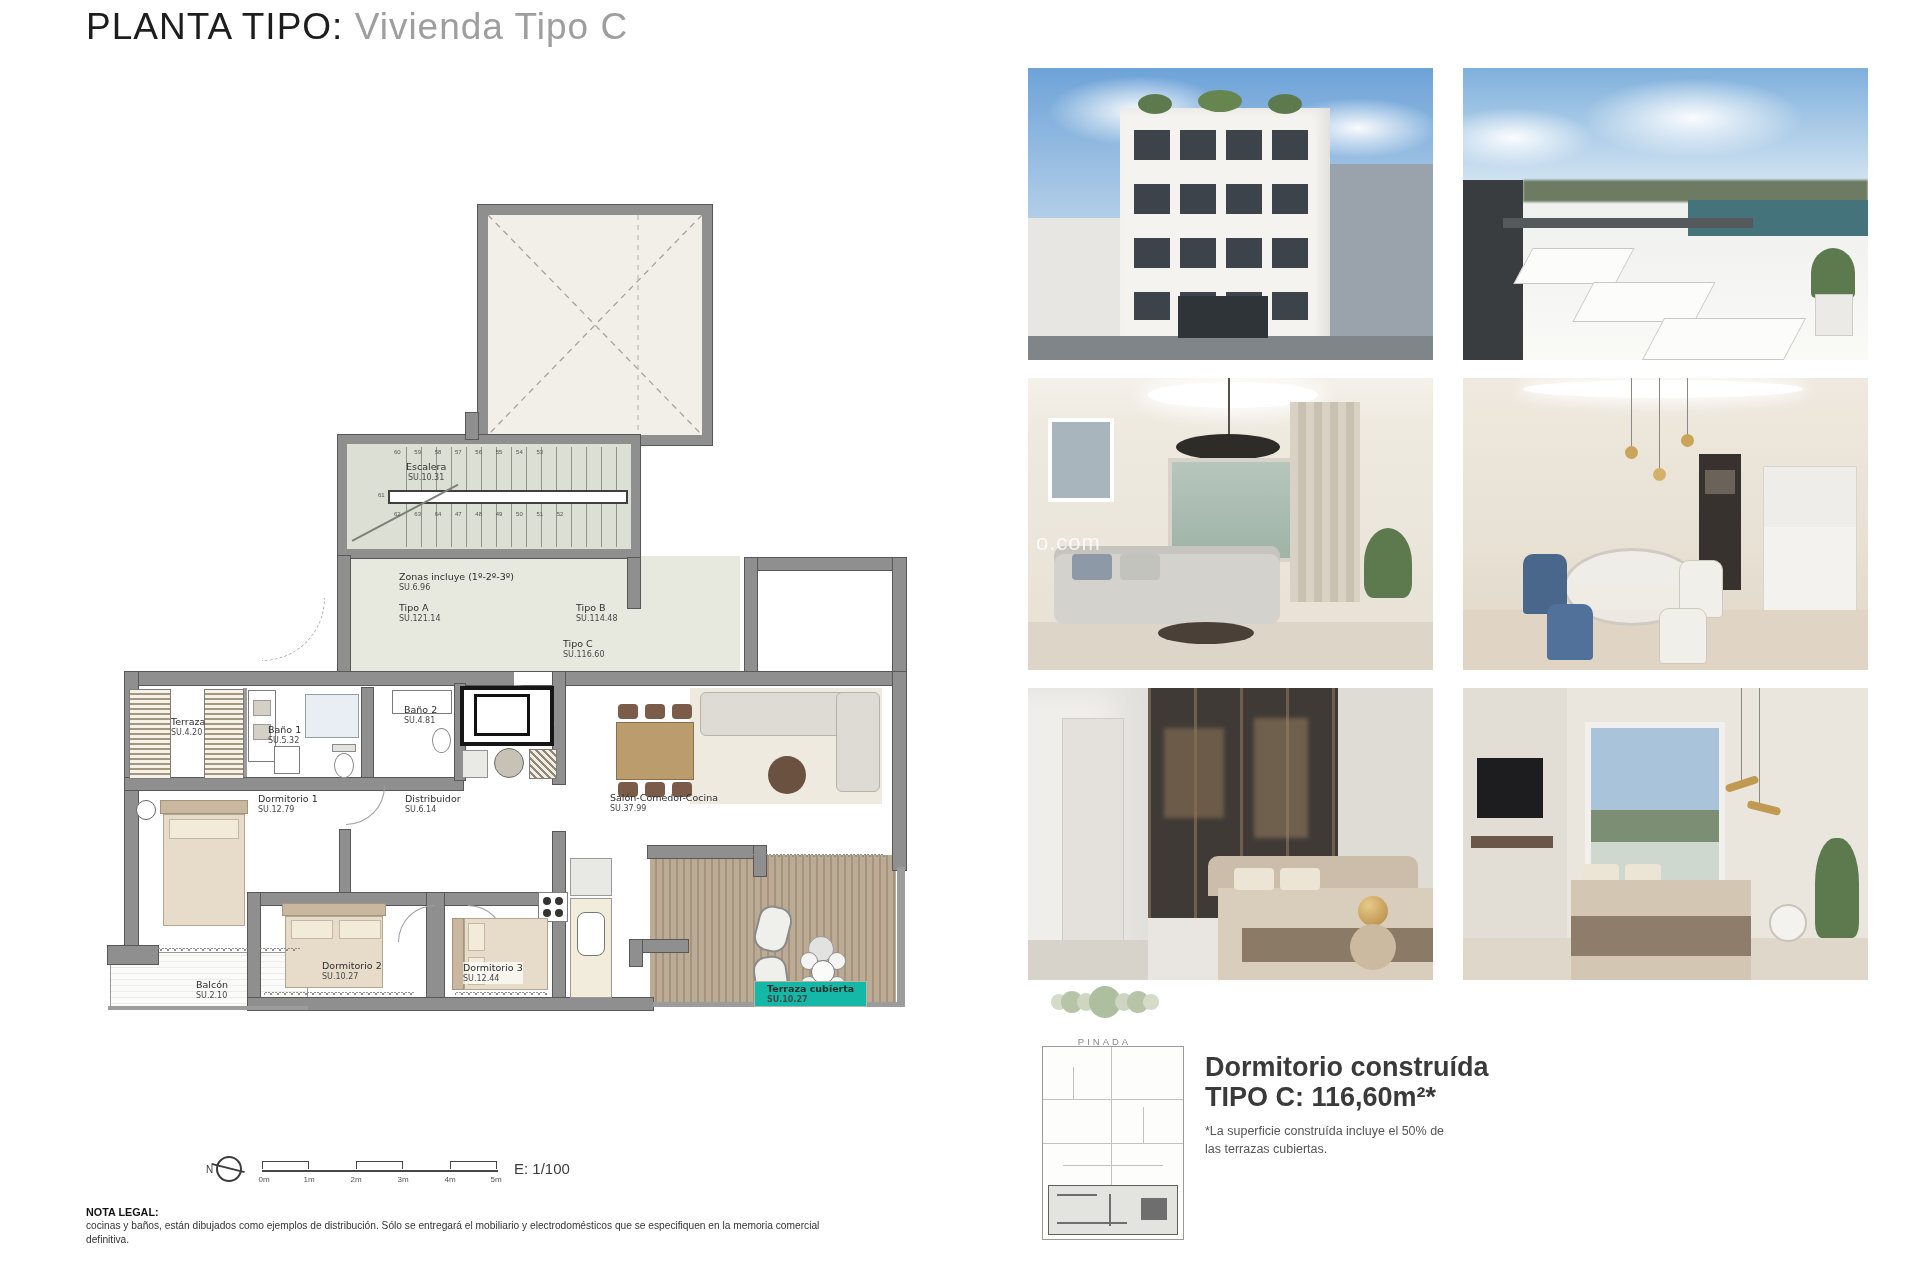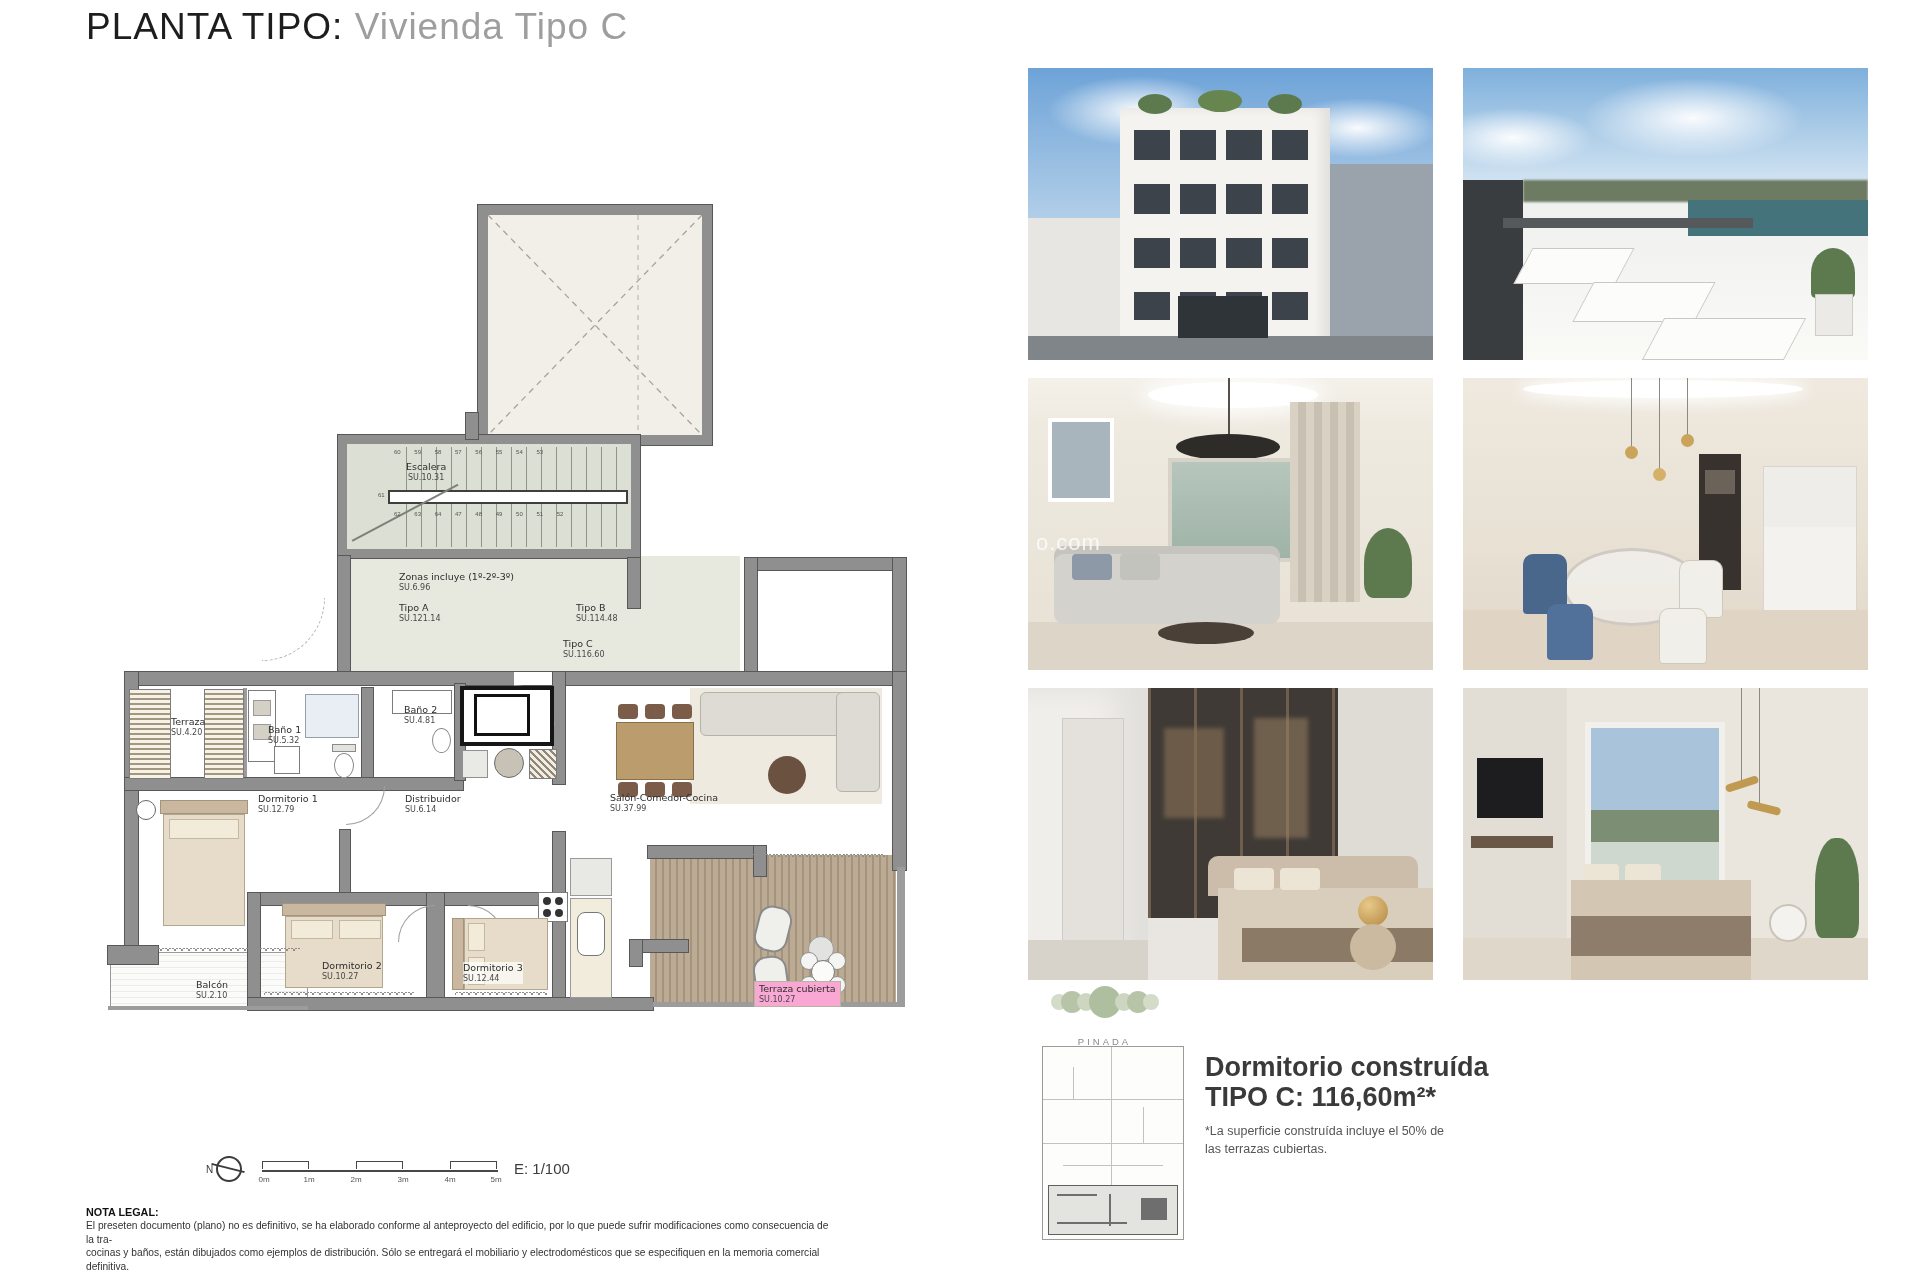--- a/index.html
+++ b/index.html
@@ -202,21 +202,21 @@
   <div class="lbl" style="left:563px;top:638px;"><span>Tipo C</span><span class="su">SU.116.60</span></div>
   <div class="lbl" style="left:171px;top:716px;"><span>Terraza</span><span class="su">SU.4.20</span></div>
   <div class="lbl" style="left:268px;top:724px;"><span>Baño 1</span><span class="su">SU.5.32</span></div>
   <div class="lbl" style="left:404px;top:704px;"><span>Baño 2</span><span class="su">SU.4.81</span></div>
   <div class="lbl" style="left:258px;top:793px;"><span>Dormitorio 1</span><span class="su">SU.12.79</span></div>
   <div class="lbl" style="left:405px;top:793px;"><span>Distribuidor</span><span class="su">SU.6.14</span></div>
   <div class="lbl" style="left:610px;top:792px;"><span>Salón-Comedor-Cocina</span><span class="su">SU.37.99</span></div>
   <div class="lbl" style="left:322px;top:960px;"><span>Dormitorio 2</span><span class="su">SU.10.27</span></div>
   <div class="lbl" style="left:463px;top:962px;background:rgba(255,255,255,.7);"><span>Dormitorio 3</span><span class="su">SU.12.44</span></div>
   <div class="lbl" style="left:196px;top:979px;"><span>Balcón</span><span class="su">SU.2.10</span></div>
-  <div class="lbl" style="left:754px;top:981px;background:#f9a8d4;padding:1px 4px;border:1px solid #b9b3a4;"><span>Terraza cubierta</span><span class="su">SU.10.27</span></div>
+  <div class="lbl" style="left:754px;top:981px;background:#14b8a6;padding:1px 12px;border:1px solid #b9b3a4;font-weight:bold;"><span>Terraza cubierta</span><span class="su">SU.10.27</span></div>
 
   <div class="north" style="left:206px;top:1156px;">
     <span>N</span>
     <span class="ncircle"></span>
   </div>
   <div class="scalebar" style="left:262px;top:1160px;">
     <div class="sb-base"></div>
     <div class="sb-bump" style="left:0;width:47px;"></div>
     <div class="sb-bump" style="left:94px;width:47px;"></div>
     <div class="sb-bump" style="left:188px;width:47px;"></div>
@@ -225,21 +225,20 @@
     <span class="sb-tick" style="left:94px;">2m</span>
     <span class="sb-tick" style="left:141px;">3m</span>
     <span class="sb-tick" style="left:188px;">4m</span>
     <span class="sb-tick" style="left:234px;">5m</span>
   </div>
   <div class="scale-label" style="left:514px;top:1160px;">E: 1/100</div>
 </div>
 
 <div class="legal">
   <b>NOTA LEGAL:</b>
-  <div>El preseten documento (plano) no es definitivo, se ha elaborado conforme al anteproyecto del edificio, por lo que puede sufrir modificaciones como consecuencia de la tra-</div>
   <div>cocinas y baños, están dibujados como ejemplos de distribución. Sólo se entregará el mobiliario y electrodomésticos que se especifiquen en la memoria comercial definitiva.</div>
   
 </div>
 
 <div class="photo" style="left:1028px;top:68px;background:linear-gradient(180deg,#6ea3d8 0%,#a9c9e6 45%,#cbdcef 70%,#d9e3ec 100%);">
   <div class="cloud" style="left:20px;top:8px;width:180px;height:70px;"></div>
   <div class="cloud" style="left:250px;top:30px;width:160px;height:60px;"></div>
   <div class="ph" style="left:0;top:150px;width:92px;height:142px;background:#e8e6e2;"></div>
   <div class="ph" style="left:300px;top:96px;width:105px;height:196px;background:#9aa3ab;"></div>
   <div class="ph" style="left:92px;top:40px;width:210px;height:252px;background:#f4f3f0;box-shadow:inset -8px 0 12px rgba(0,0,0,.08);"></div>

